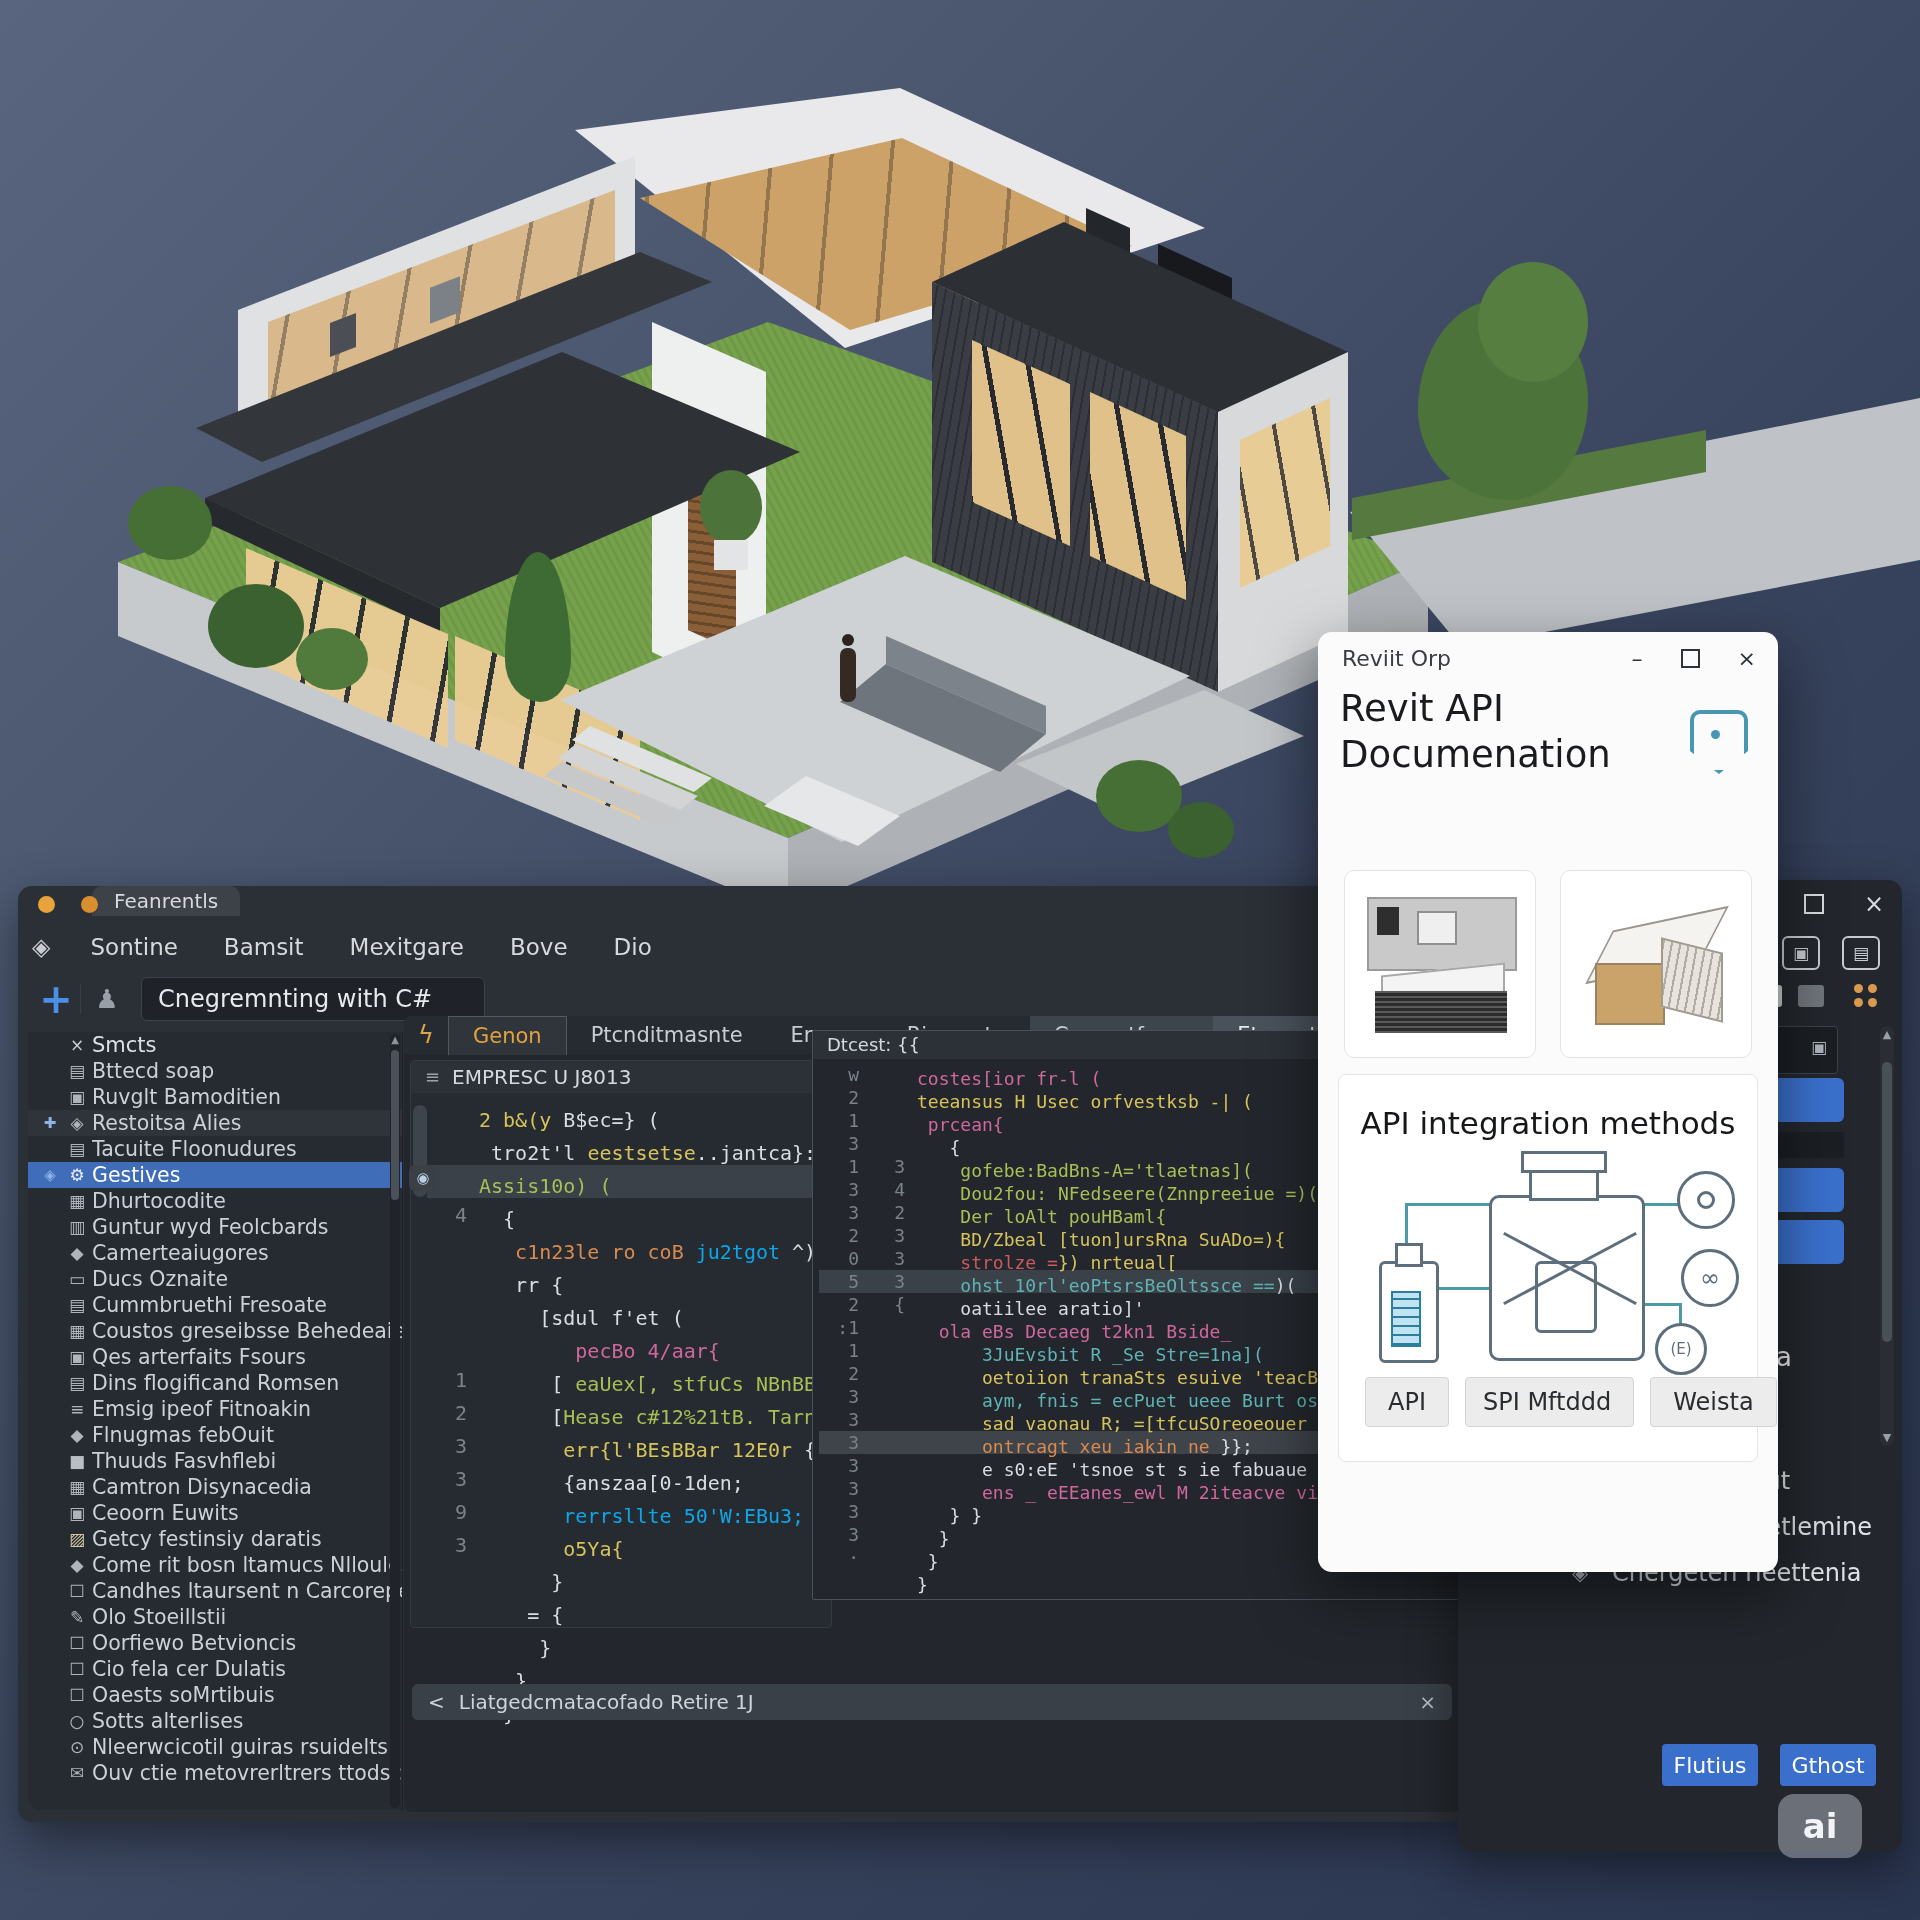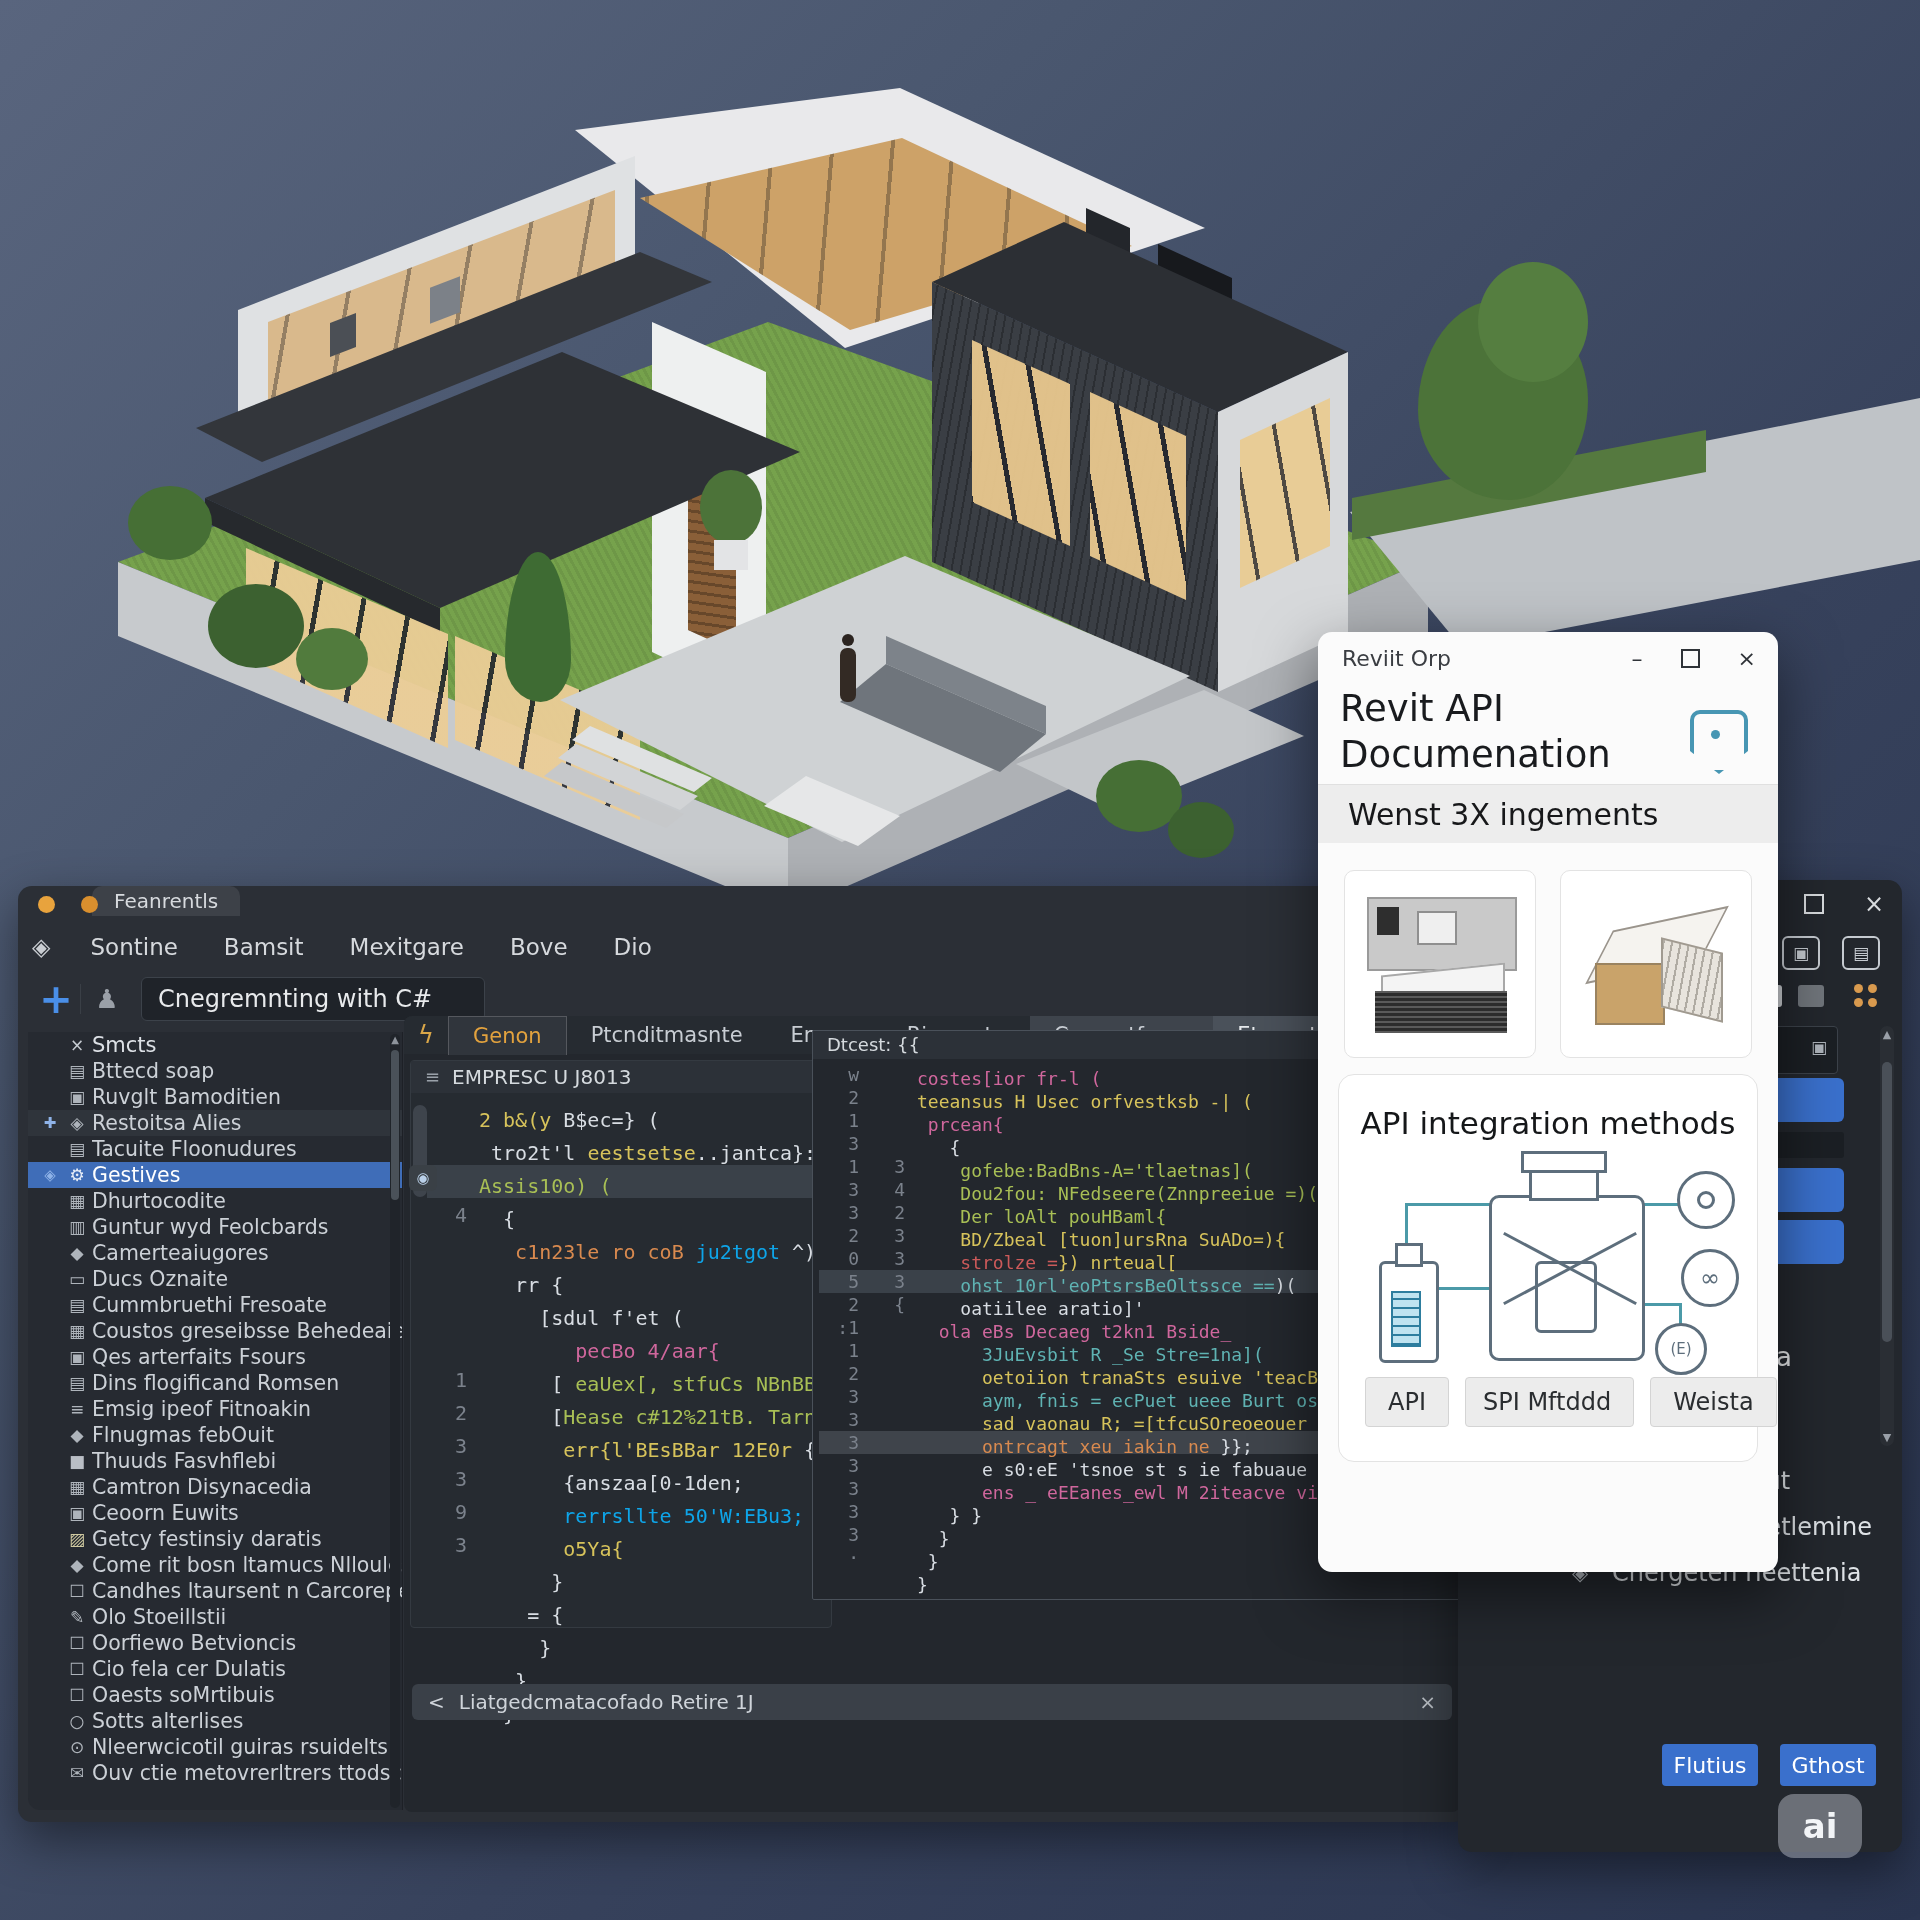--- a/index.html
+++ b/index.html
@@ -103,21 +103,21 @@
   .ptitle{position:absolute;left:24px;top:14px;color:#3a3d42;font-size:22px;}
   .pctrl{position:absolute;top:14px;right:22px;display:flex;gap:38px;color:#2f3338;font-size:22px;align-items:center;}
   .pctrl .maxbox{width:15px;height:15px;border:2px solid #2f3338;}
   .phead{position:absolute;left:22px;top:54px;width:300px;color:#191b1e;font-size:37px;line-height:46px;}
   .shield{position:absolute;right:30px;top:78px;width:50px;height:56px;border:4px solid #4796b3;
     border-radius:10px;clip-path:polygon(0 0,100% 0,100% 64%,50% 100%,0 64%);}
   .shield i{position:absolute;left:17px;top:16px;width:9px;height:9px;border-radius:50%;background:#4796b3;}
   .sec1band{position:absolute;left:0;top:152px;right:0;height:58px;background:#ededed;border-top:1px solid #e0e0e0;}
   .sec1band span{position:absolute;left:30px;top:12px;color:#17181a;font-size:30px;}
   .thumbcard{position:absolute;top:238px;width:190px;height:186px;background:#fff;border:1px solid #e3e3e3;border-radius:10px;}
-  .diagcard{position:absolute;left:20px;top:442px;width:418px;height:386px;background:#fff;border:1px solid #e3e3e3;border-radius:16px;}
+  .diagcard{position:absolute;left:20px;top:442px;width:418px;height:386px;background:#fff;border:1px solid #e3e3e3;border-radius:8px;}
   .diagtitle{position:absolute;left:0;right:0;top:30px;text-align:center;color:#151719;font-size:31px;}
   .tl{position:absolute;background:#4b9aa8;}
   .outl{position:absolute;border:3px solid #5d6e7c;background:#fff;}
   .circ{position:absolute;border:3px solid #5d6e7c;border-radius:50%;background:#fff;display:flex;align-items:center;justify-content:center;color:#5d6e7c;}
   .xline{position:absolute;width:150px;height:3px;background:#5d6e7c;}
   .dbtnrow{position:absolute;left:26px;right:26px;bottom:34px;display:flex;gap:16px;}
   .dbtn{height:48px;background:#ececec;border:1px solid #d4d4d4;border-radius:4px;color:#2a2d30;font-size:24px;
     display:flex;align-items:center;justify-content:center;padding:0 22px;white-space:nowrap;}
   .dbtn:nth-child(2){flex:1;padding-left:17px;}
   
@@ -736,23 +736,20 @@
     <div class="pctrl">
       <span>–</span>
       <span class="maxbox"></span>
       <span>×</span>
     </div>
     <div class="phead">Revit API Documenation</div>
     <div class="shield">
         <i></i>
       </div>
 
-    <div class="sec1band">
-      <span>Wenst 3X ingements</span>
-    </div>
 
     <div class="thumbcard" style="left:26px;">
       <i class="shp" style="left:22px;top:26px;width:146px;height:70px;background:#c9c9c9;border:2px solid #9a9a9a;"></i>
       <i class="shp" style="left:72px;top:40px;width:36px;height:30px;background:#efefef;border:2px solid #8f8f8f;"></i>
       <i class="shp" style="left:32px;top:36px;width:22px;height:28px;background:#2e2e2e;"></i>
       <i class="shp" style="left:36px;top:98px;width:120px;height:26px;background:#f4f4f4;border:2px solid #a8a8a8;transform:skewY(-6deg);"></i>
       <i class="shp" style="left:30px;top:120px;width:132px;height:42px;background:#3a3a3a;background-image:repeating-linear-gradient(0deg,#5a5a5a 0 2px,#2c2c2c 2px 5px);"></i>
     </div>
     <div class="thumbcard" style="left:242px;">
       <i class="shp" style="left:38px;top:50px;width:112px;height:44px;background:#f5f3ef;border:2px solid #9a948c;transform:skewY(-12deg) skewX(-30deg);"></i>

